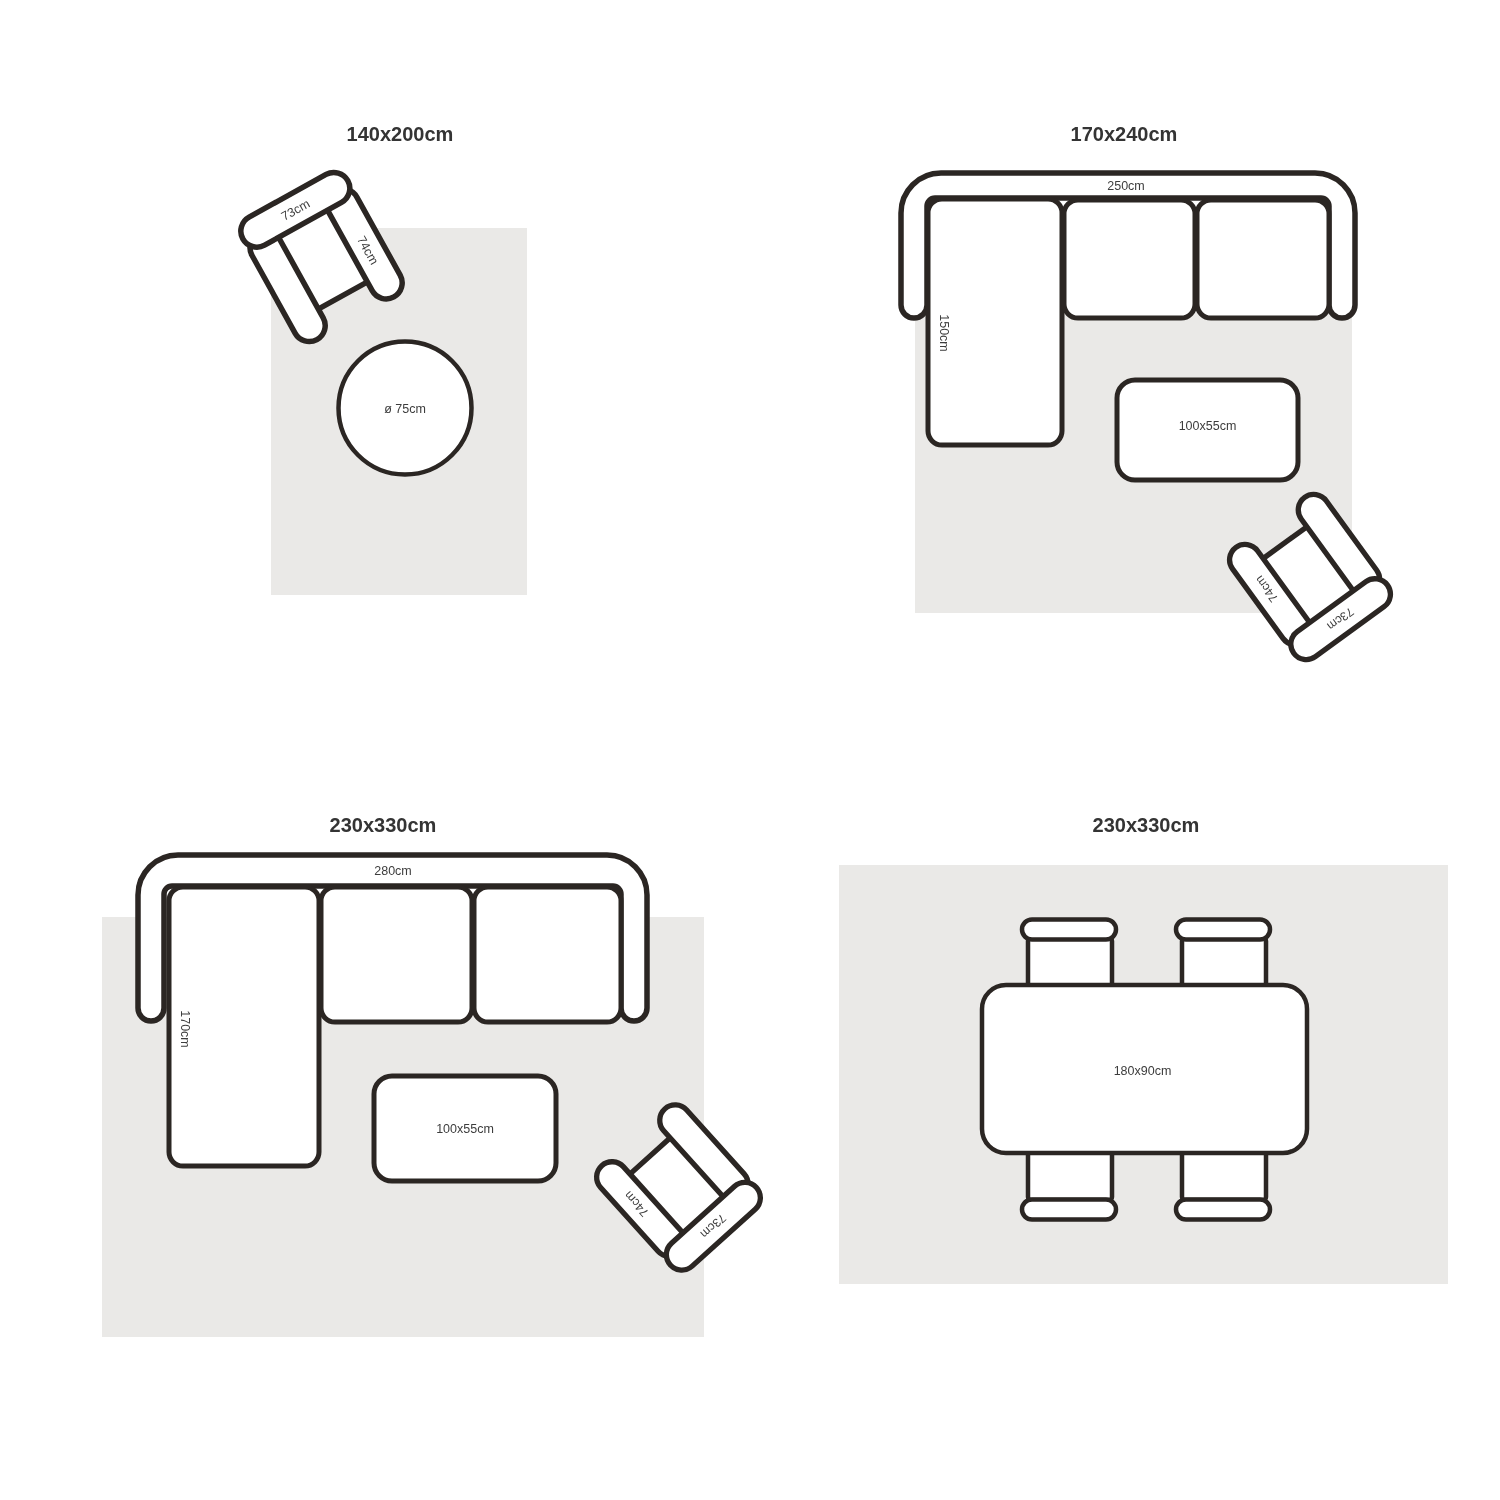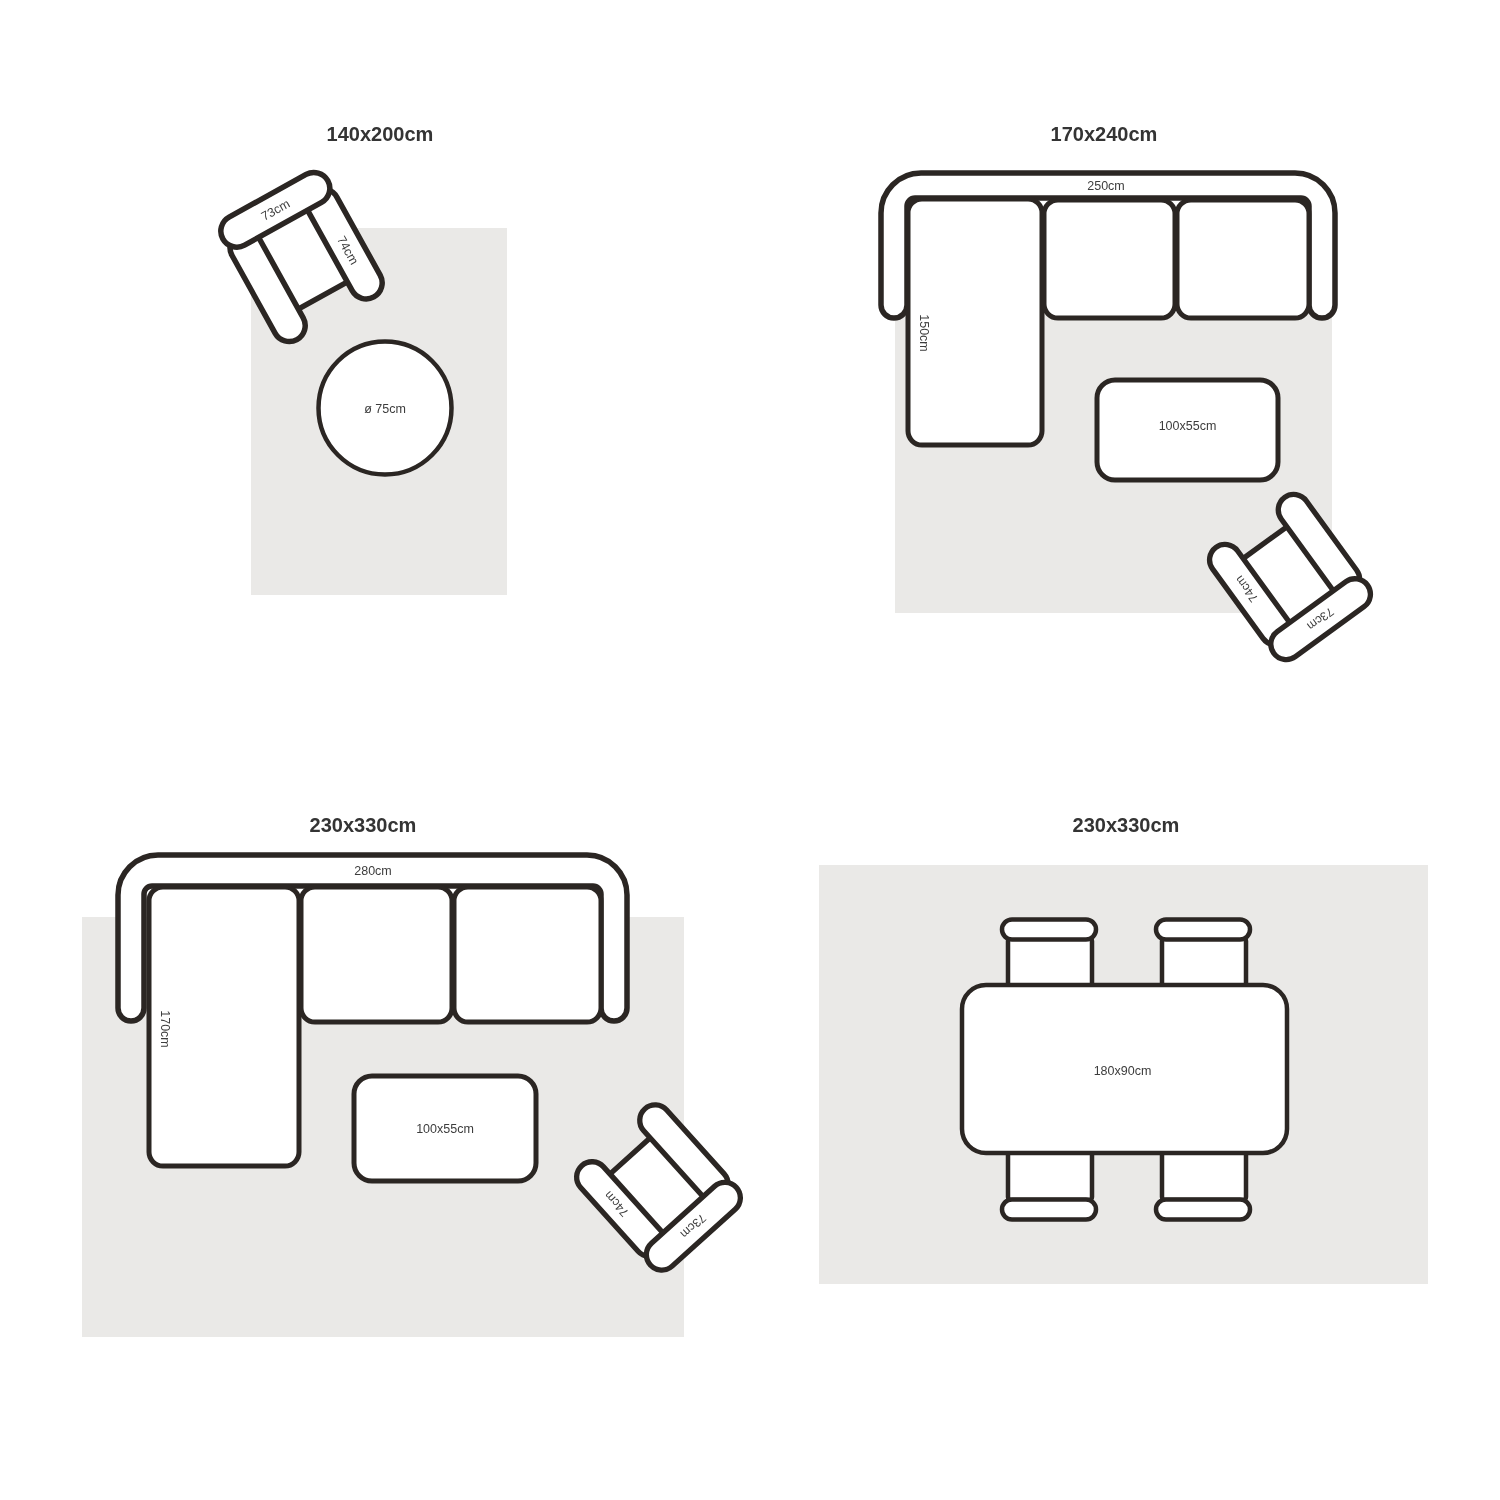--- a/index.html
+++ b/index.html
@@ -1,16 +1,16 @@
 <!DOCTYPE html>
 <html><head>
 <meta charset="utf-8">
 <style>
 html,body{margin:0;padding:0;background:#ffffff;}
-#page{width:1212px;height:1500px;position:relative;}
+#page{width:1212px;height:1500px;position:relative;margin-left:20px;}
 text{font-family:"Liberation Sans",sans-serif;fill:#3d3d3d;}
 .t{font-size:20px;font-weight:bold;fill:#343434;}
 .l{font-size:12.5px;}
 .f{fill:#ffffff;stroke:#2b2623;}
 </style>
 </head>
 <body>
 <div id="page">
 <svg width="1500" height="1500" viewBox="0 0 1500 1500" style="will-change:transform">
 <defs>

